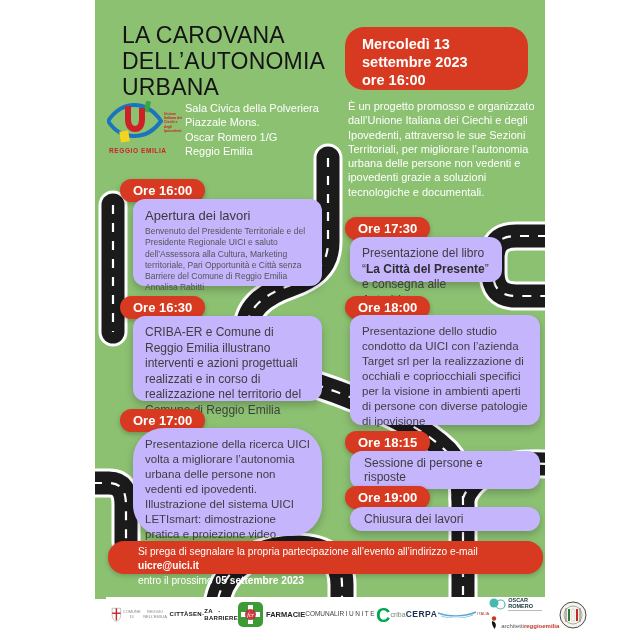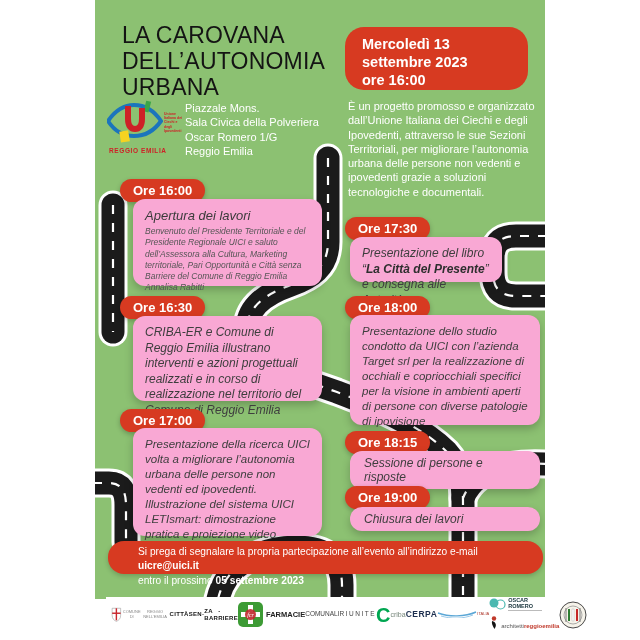--- a/index.html
+++ b/index.html
@@ -17,22 +17,22 @@
   .date-badge{position:absolute;left:250px;top:27px;width:183px;height:63px;border-radius:19px;
          background:var(--red,#D73A21);color:#fff;font-weight:700;font-size:14.5px;line-height:1.25;
          padding:8px 8px 0 17px;}
   .uici{position:absolute;left:12px;top:100px;width:76px;height:58px;}
   .uici-org{position:absolute;left:57px;top:12px;font-size:3.5px;line-height:1.2;color:#CE2127;font-weight:700;}
   .uici-section{position:absolute;left:2px;top:47px;font-size:6.5px;font-weight:700;color:#CE2127;letter-spacing:.6px;}
   .venue{position:absolute;left:90px;top:101px;font-size:11px;line-height:1.3;color:#ffffff;}
   .intro{position:absolute;left:253px;top:99px;width:194px;font-size:11px;line-height:1.3;color:#ffffff;}
   .badge{position:absolute;background:var(--red,#D73A21);color:#fff;font-weight:700;font-size:13px;
          padding:4px 13px;border-radius:14px;box-shadow:0 2px 5px rgba(0,0,0,.25);}
-  .card{position:absolute;background:#f9a8d4;border-radius:12px;box-shadow:0 4px 9px rgba(0,0,0,.22);
-        padding:9px 12px;color:#3c3c3c;font-style:italic;}
+  .card{position:absolute;background:#c4b5fd;border-radius:12px;box-shadow:0 4px 9px rgba(0,0,0,.22);
+        padding:9px 12px;color:#3c3c3c;}
   .card-heading{font-size:13px;color:#3a3a3a;margin-bottom:3px;}
   .card-body-sm{font-size:8.5px;line-height:1.33;color:#555;}
   .card-body{font-size:12px;line-height:1.3;color:#3e3e3e;}
   .card-body b{font-weight:700;color:#2e2e2e;}
   .card-note{font-size:8.5px;color:#666;margin-top:5px;}
   .card-line{padding:5px 14px;font-size:12px;color:#3e3e3e;}
   .banner{position:absolute;left:13px;top:541px;width:435px;height:33px;border-radius:16px;
           background:var(--red,#D73A21);color:#fff;font-size:10.2px;line-height:1.4;
           padding:4px 10px 4px 30px;box-shadow:0 2px 5px rgba(0,0,0,.2);}
   .banner b{font-weight:700;}
@@ -112,41 +112,41 @@
         <path d="M1 21 C10 8 19 5 27 5 C39 5 48 12 54 21 C47 31 37 36 27 36 C17 36 8 32 1 21 Z" fill="none" stroke="#1B75BC" stroke-width="4"></path>
         <rect x="38" y="1" width="5" height="11" fill="#3AA648" transform="rotate(14 40 6)"></rect>
         <path d="M21 6 L21 19 C21 26 24 29 28 29 C32 29 35 26 35 19 L35 8" stroke="#CE2127" stroke-width="6" fill="none"></path>
         <rect x="13" y="31" width="9" height="11" fill="#F5D321" transform="rotate(-9 17 36)"></rect>
       </svg>
       <div class="uici-org">Unione Italiana dei Ciechi e degli Ipovedenti</div>
       <div class="uici-section">REGGIO EMILIA</div>
     </div>
 
     <div class="venue">
+      <div>Sala Civica della Polveriera</div>
       <div>Piazzale Mons.</div>
-      <div>Sala Civica della Polveriera</div>
       <div>Oscar Romero 1/G</div>
       <div>Reggio Emilia</div>
     </div>
 
     <div class="intro">È un progetto promosso e organizzato dall’Unione Italiana dei Ciechi e degli Ipovedenti, attraverso le sue Sezioni Territoriali, per migliorare l’autonomia urbana delle persone non vedenti e ipovedenti grazie a soluzioni tecnologiche e documentali.</div>
 
     <div class="badge" style="left:25px;top:179px;">Ore 16:00</div>
     <div class="card" style="left:38px;top:199px;width:189px;height:87px;">
       <div class="card-heading">Apertura dei lavori</div>
       <div class="card-body-sm">Benvenuto del Presidente Territoriale e del Presidente Regionale UICI e saluto dell’Assessora alla Cultura, Marketing territoriale, Pari Opportunità e Città senza Barriere del Comune di Reggio Emilia Annalisa Rabitti</div>
     </div>
 
     <div class="badge" style="left:25px;top:296px;">Ore 16:30</div>
     <div class="card" style="left:38px;top:316px;width:189px;height:85px;">
       <div class="card-body">CRIBA-ER e Comune di Reggio Emilia illustrano interventi e azioni progettuali realizzati e in corso di realizzazione nel territorio del Comune di Reggio Emilia</div>
     </div>
 
     <div class="badge" style="left:25px;top:409px;">Ore 17:00</div>
-    <div class="card" style="left:38px;top:428px;width:189px;height:108px;">
+    <div class="card" style="left:38px;top:428px;width:189px;height:108px;border-radius:31px;">
       <div class="card-body" style="font-size:11.5px;">Presentazione della ricerca UICI volta a migliorare l’autonomia urbana delle persone non vedenti ed ipovedenti. Illustrazione del sistema UICI LETIsmart: dimostrazione pratica e proiezione video</div>
       <div class="card-note">A cura di Ing. Marino Attini</div>
     </div>
 
     <div class="badge" style="left:250px;top:217px;">Ore 17:30</div>
     <div class="card" style="left:255px;top:237px;width:152px;height:45px;">
       <div class="card-body"><span>Presentazione del libro “</span><b>La Città del Presente</b><span>” e consegna alle Autorità</span></div>
     </div>
 
     <div class="badge" style="left:250px;top:296px;">Ore 18:00</div>

